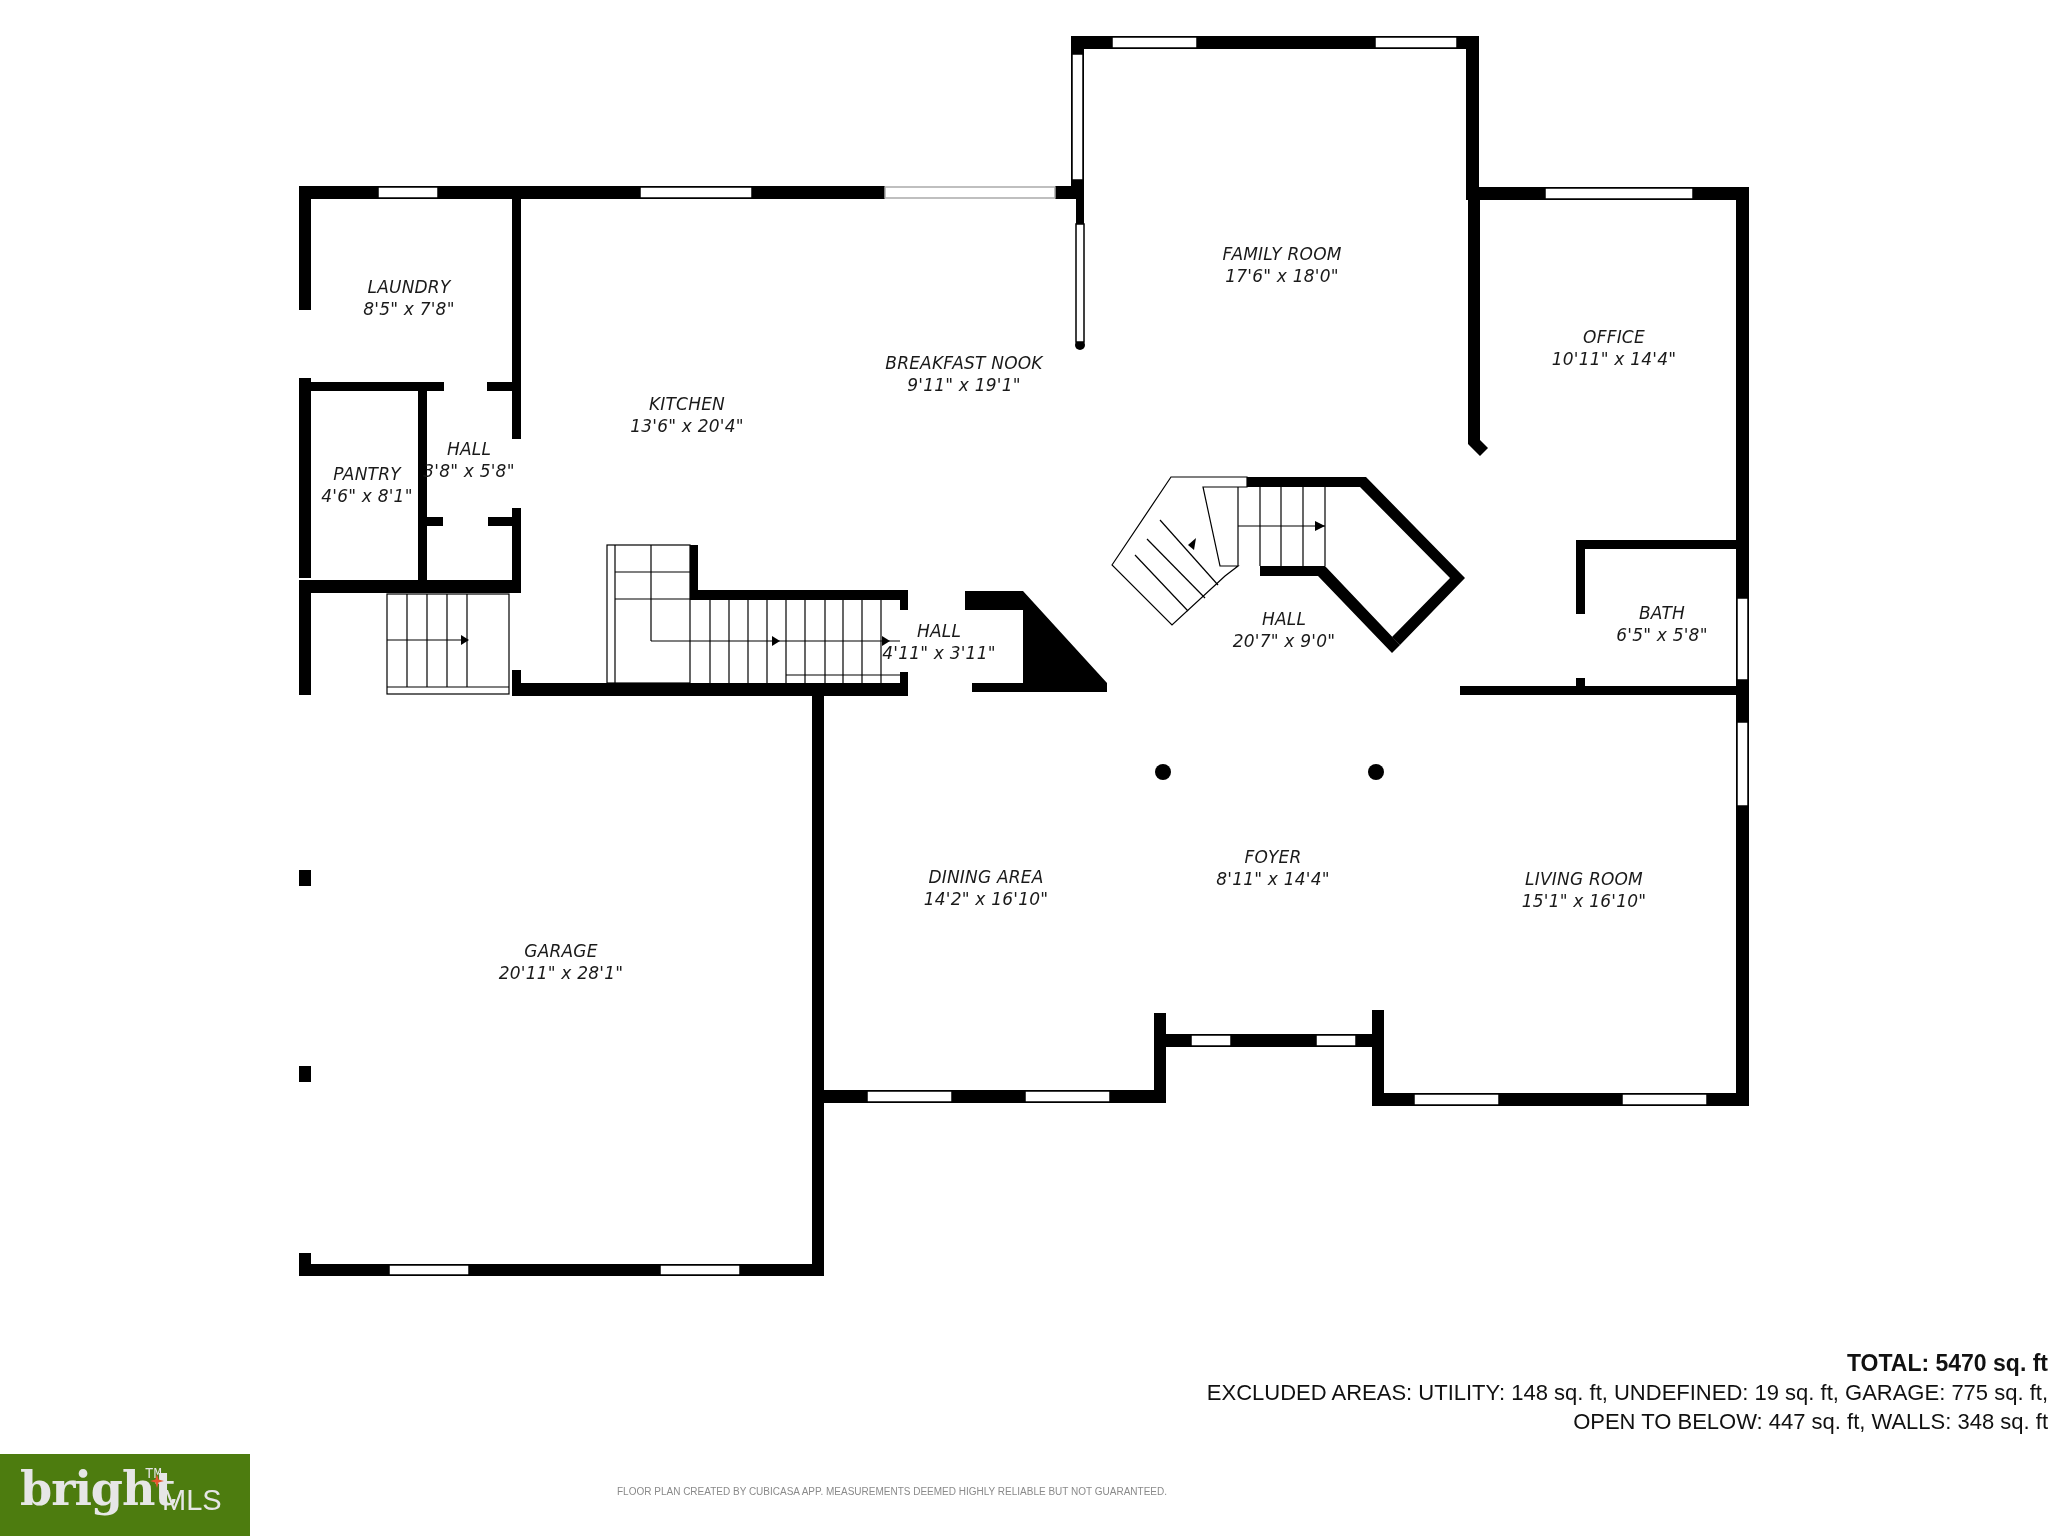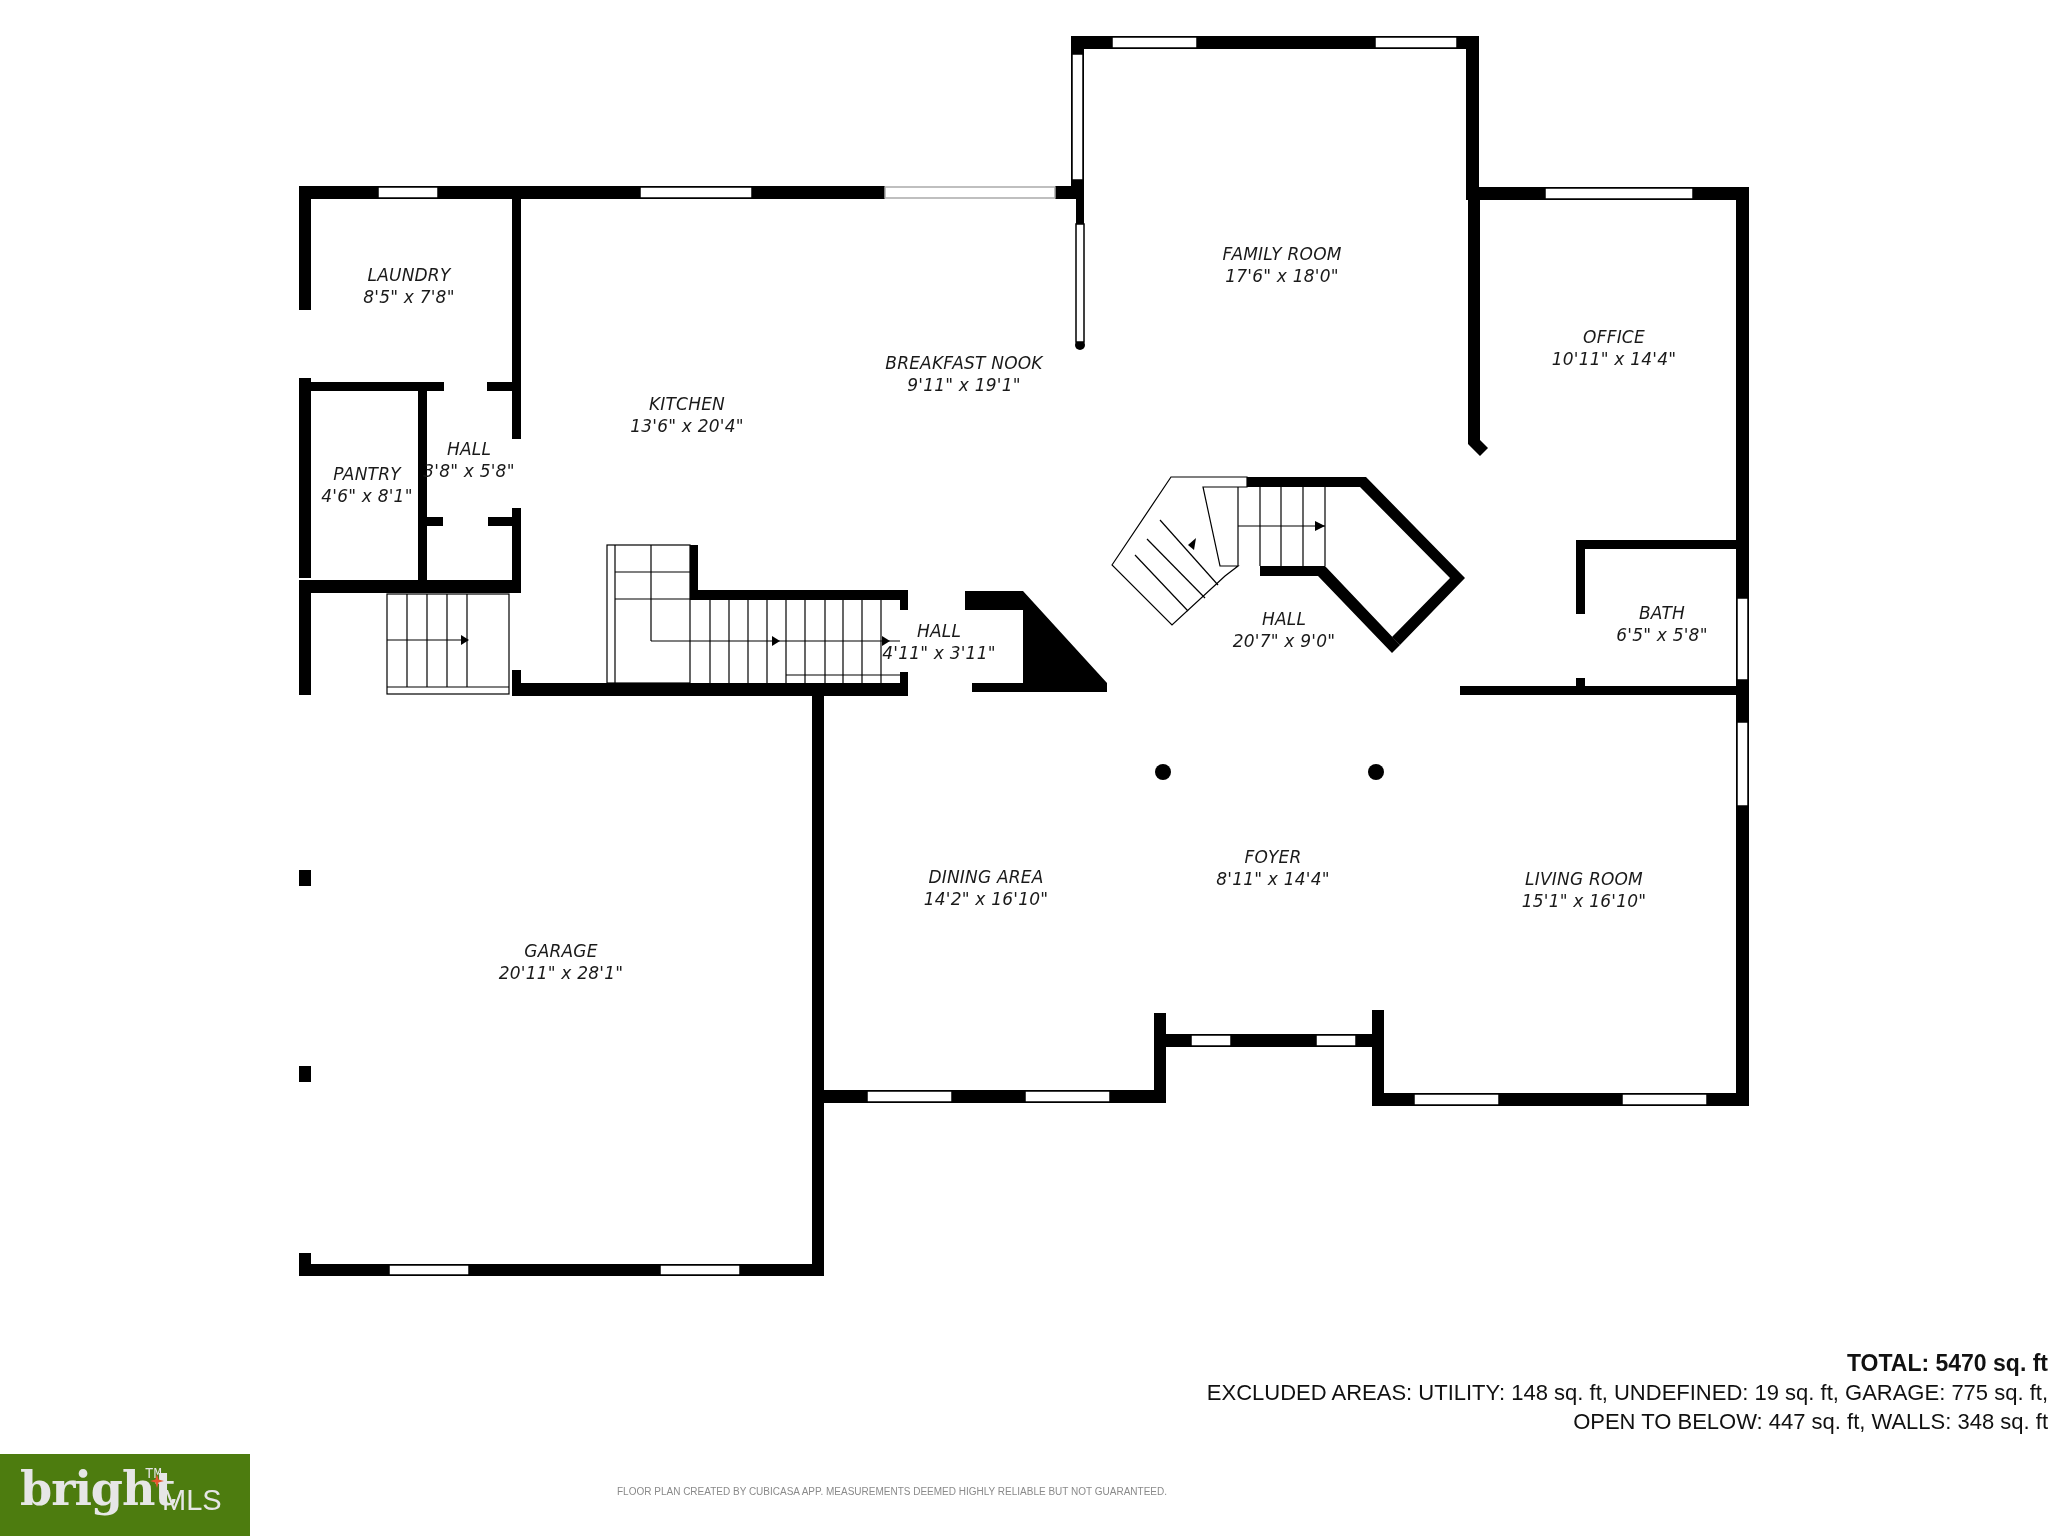--- a/index.html
+++ b/index.html
@@ -161,21 +161,21 @@
 
   <g fill="#000">
     <polygon points="461,635 469,640 461,645"></polygon>
     <polygon points="772,636 780,641 772,646"></polygon>
     <polygon points="882,636 890,641 882,646"></polygon>
     <polygon points="1315,521 1325,526 1315,531"></polygon>
     <polygon points="1188,545 1196,538 1194,550"></polygon>
   </g>
 </svg>
 
-<div class="room-label" style="left:409px; top:286px;">
+<div class="room-label" style="left:409px; top:298px;">
   <span>LAUNDRY</span>
   <span class="dim">8'5" x 7'8"</span>
 </div>
 <div class="room-label" style="left:687px; top:415px;">
   <span>KITCHEN</span>
   <span class="dim">13'6" x 20'4"</span>
 </div>
 <div class="room-label" style="left:964px; top:374px;">
   <span>BREAKFAST NOOK</span>
   <span class="dim">9'11" x 19'1"</span>

